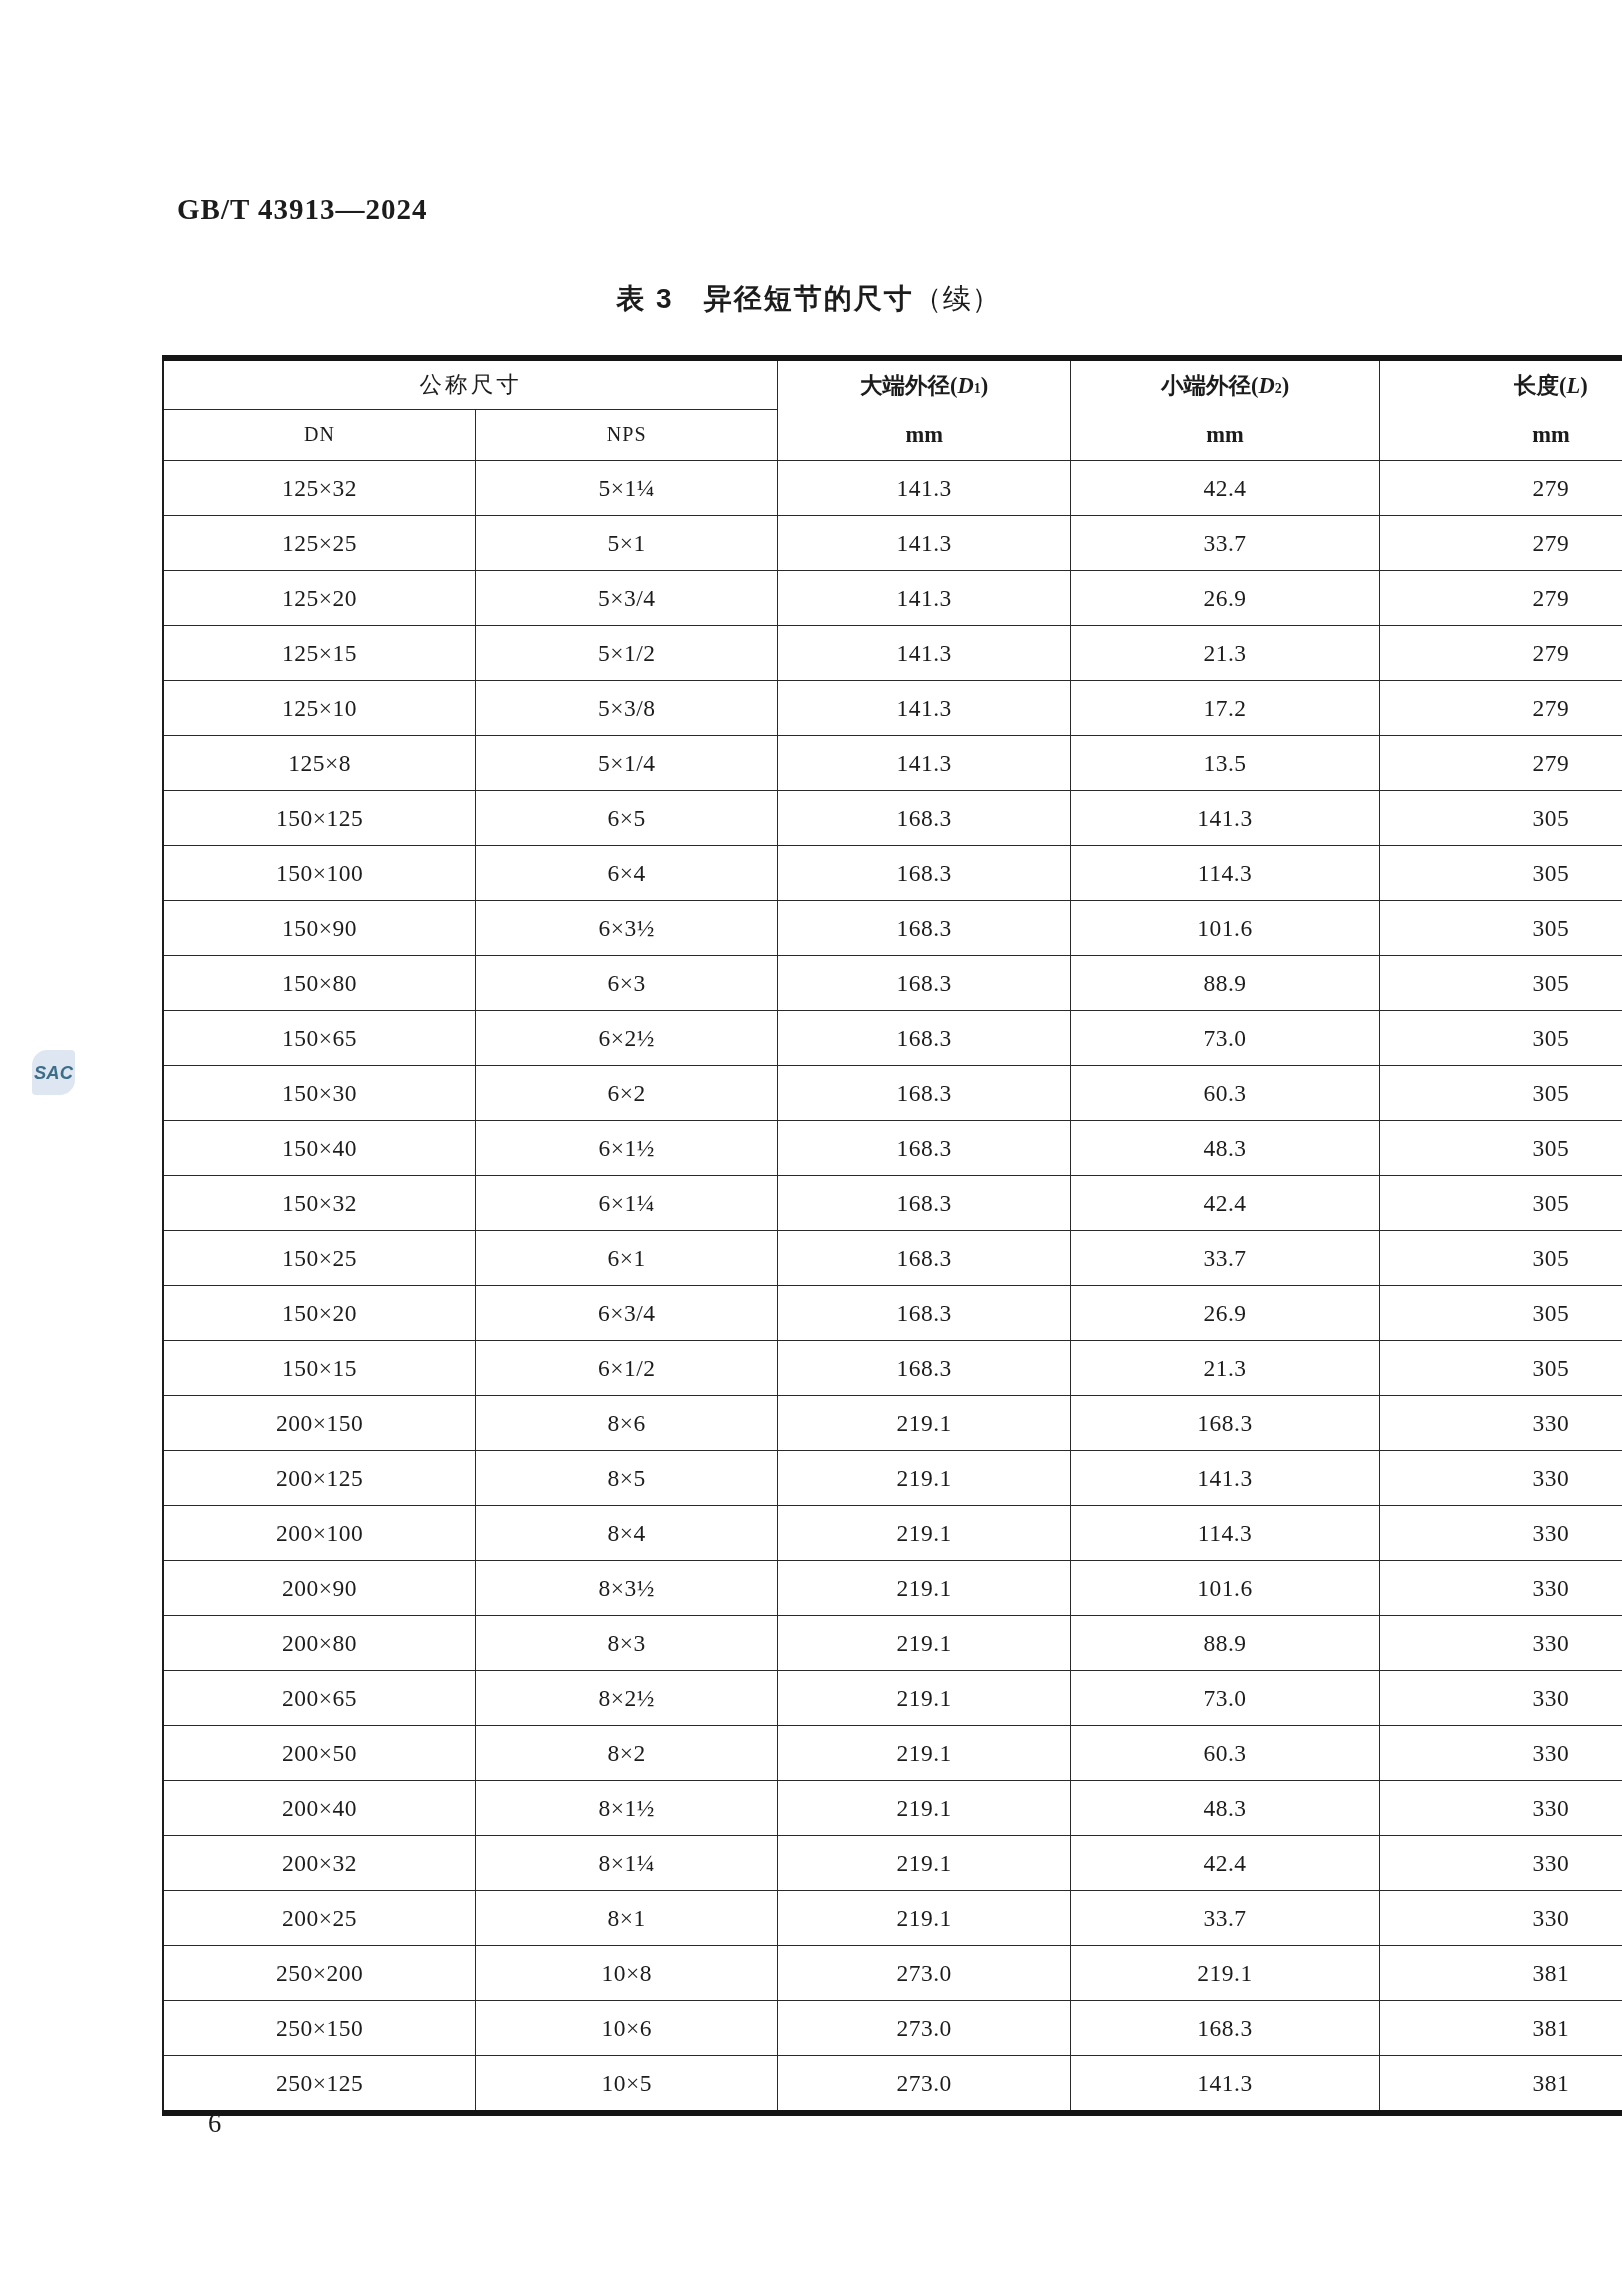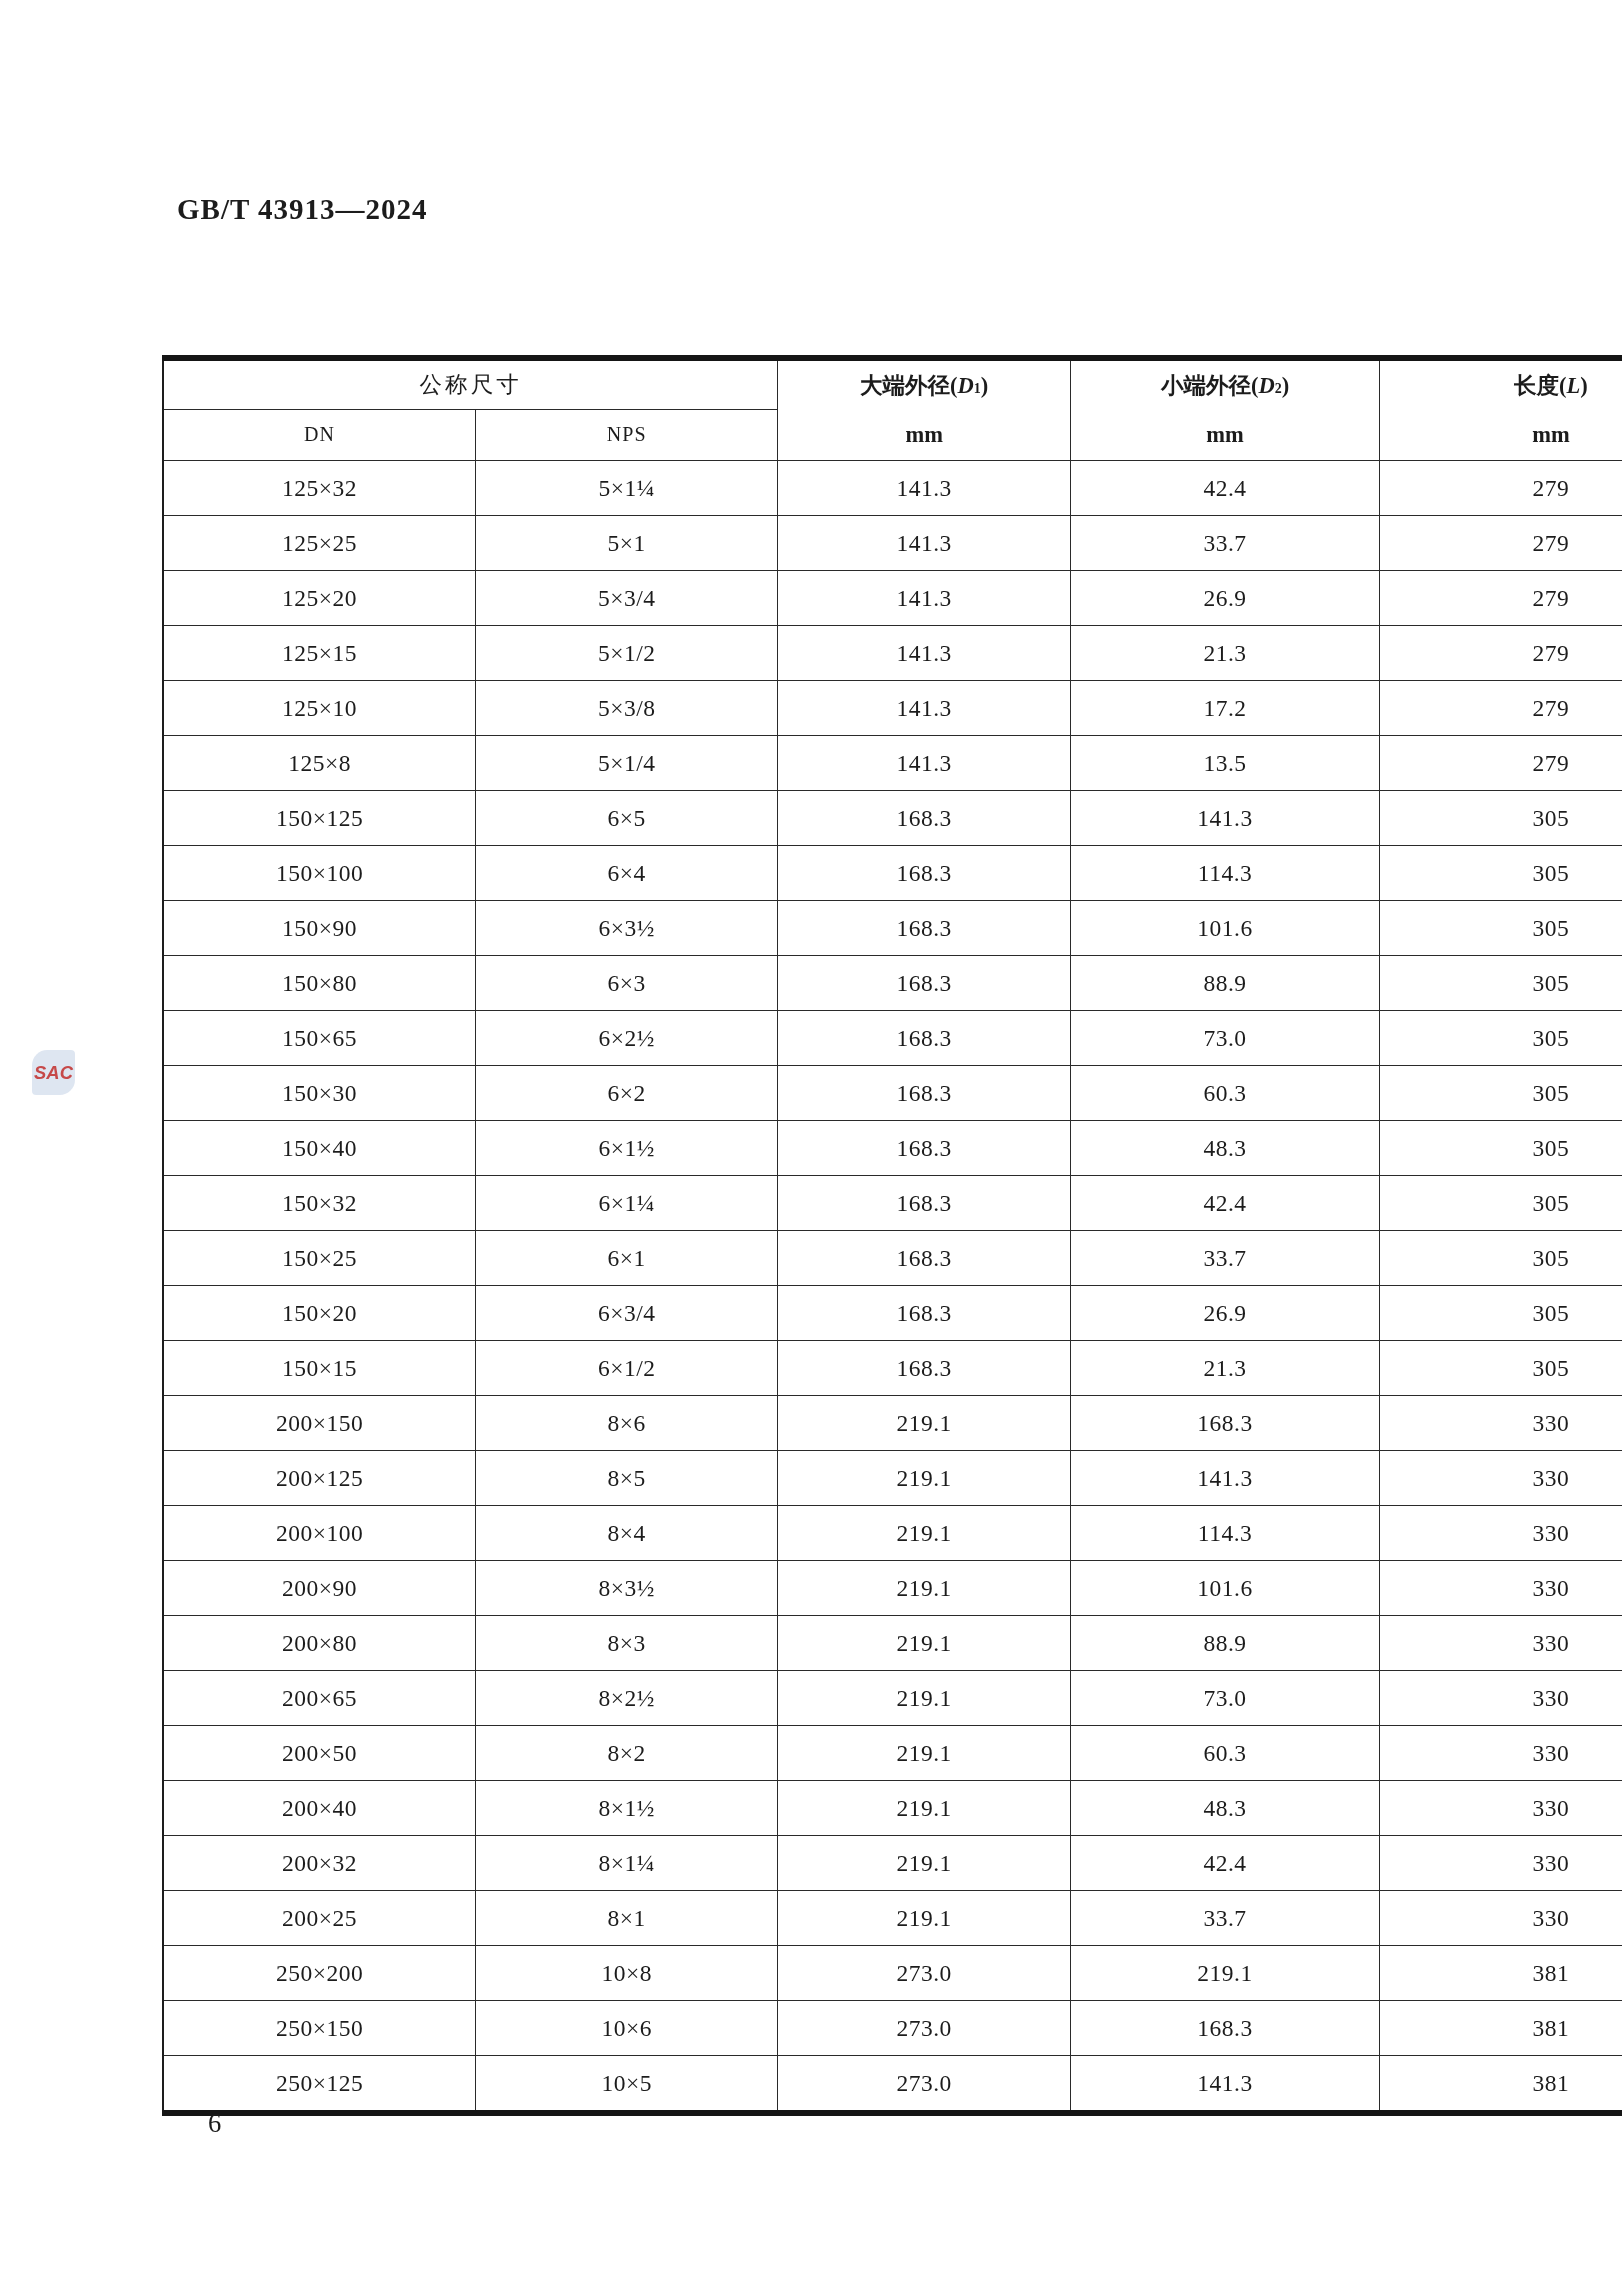--- a/index.html
+++ b/index.html
@@ -69,30 +69,33 @@
     font-size:26.6px;
   }
   .watermark{
     position:absolute;left:32px;top:1050px;
     width:43px;height:45px;
     background:#d6e0ee;opacity:0.8;
     border-radius:15.3px 4.1px 15.3px 4.1px;
     display:flex;align-items:center;justify-content:center;
     font-family:"Liberation Sans","DejaVu Sans",sans-serif;
     font-style:italic;font-weight:700;font-size:18.4px;
-    color:#b91c1c;letter-spacing:0px;
+    color:#0c4a6e;letter-spacing:0px;
   }
 </style>
 </head>
 <body>
 
 <div class="page">
 
   <div class="std-number">GB/T 43913—2024</div>
 
+  <div class="caption">
+    <span class="main">表 3　异径短节的尺寸</span><span class="cont">（续）</span>
+  </div>
 
   <table class="dim">
     <colgroup>
       <col style="width:20.04%">
       <col style="width:19.37%">
       <col style="width:18.77%">
       <col style="width:19.80%">
       <col style="width:22.02%">
     </colgroup>
     <thead>

